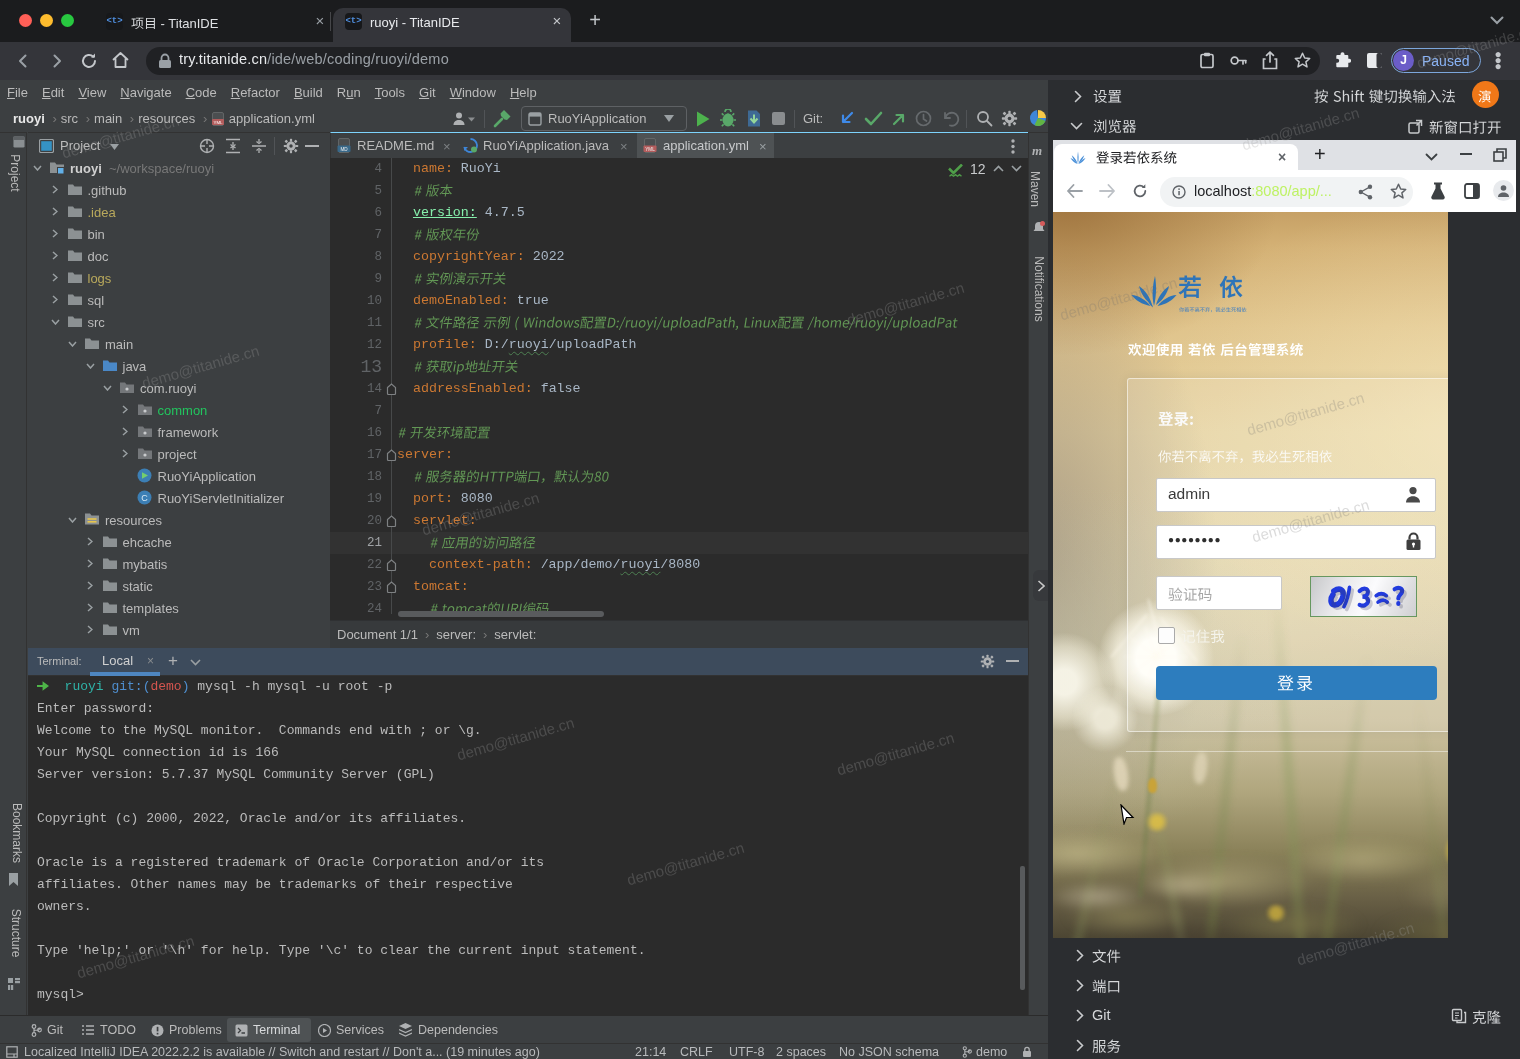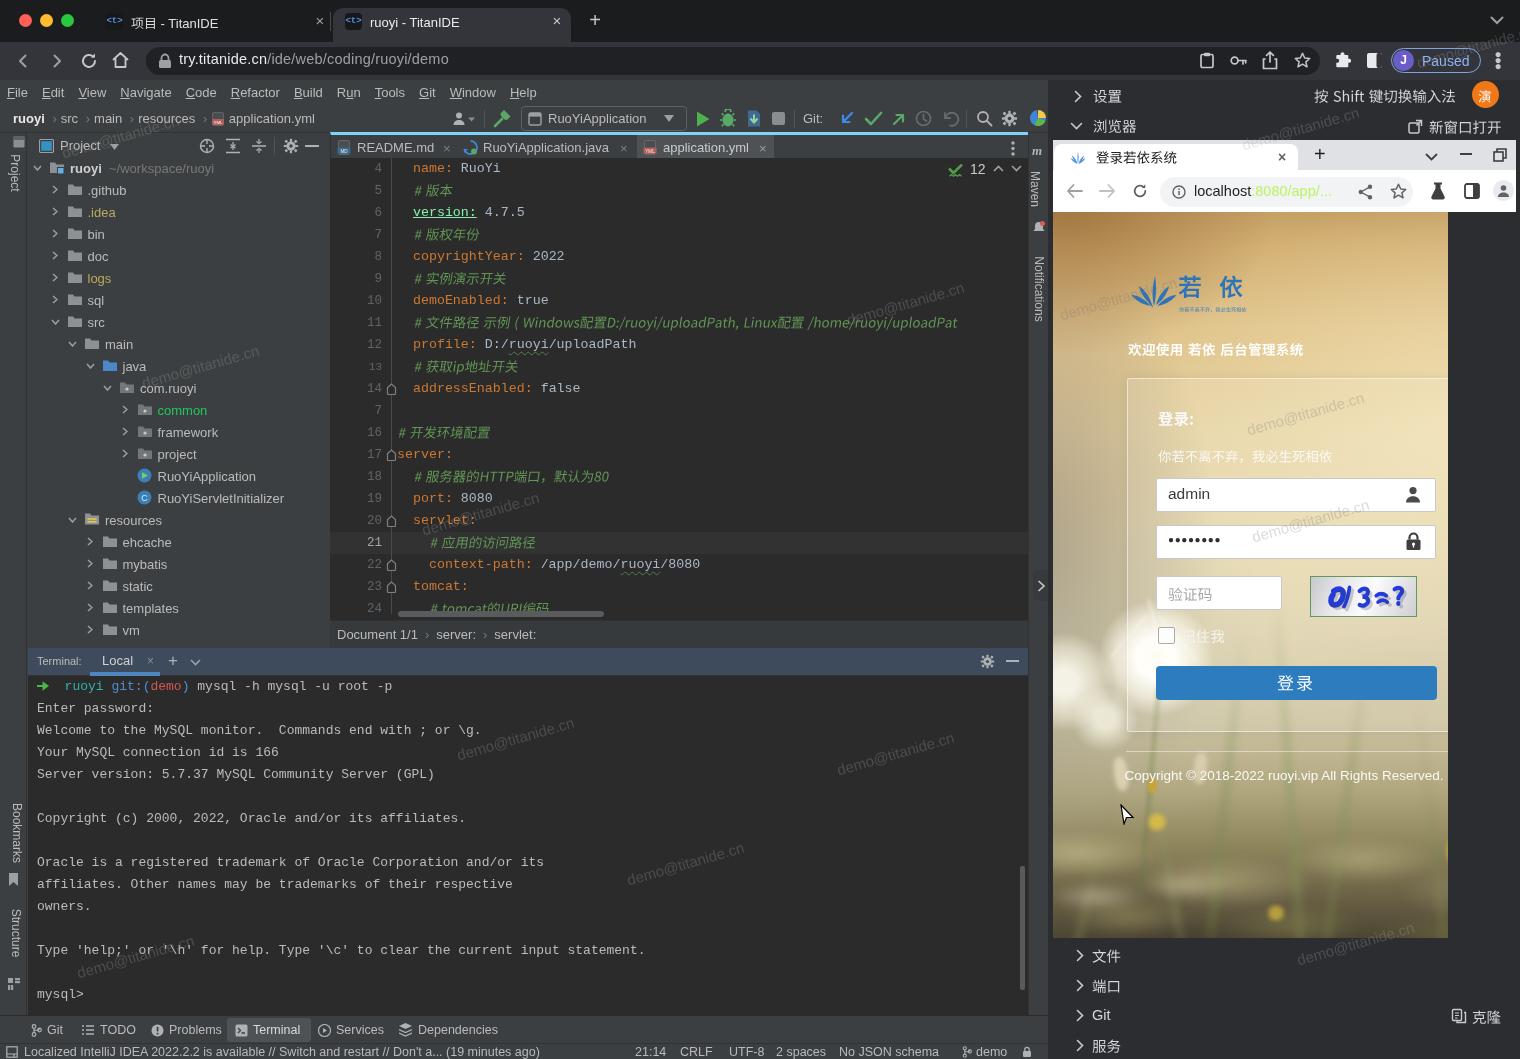--- a/index.html
+++ b/index.html
@@ -374,21 +374,21 @@
     </svg>
     <div class="abs" style="left:94.5px;top:440px;height:22px;line-height:22px;color:#bbbbbb;white-space:nowrap">templates</div>
     <svg class="abs" style="left:58.5px;top:467px" width="6" height="9" viewBox="0 0 6 9">
       <path d="M1 1l4 3.5L1 8" stroke="#9aa0a3" stroke-width="1.5" fill="none"></path>
     </svg>
     <svg class="abs" style="left:73.5px;top:465px" width="16" height="13" viewBox="0 0 16 13">
       <path d="M1 1.5h5l1.5 2H15v8.5H1z" fill="#8c9193"></path>
     </svg>
     <div class="abs" style="left:94.5px;top:462px;height:22px;line-height:22px;color:#bbbbbb;white-space:nowrap">vm</div>
   </div>
-<div class="abs" style="left:330px;top:132px;width:698px;height:26px;background:#3c3f41;border-top:3px solid #7dd3fc;border-left:1px solid #323232">
+<div class="abs" style="left:330px;top:132px;width:698px;height:26px;background:#3c3f41;border-top:1px solid #7dd3fc;border-left:1px solid #323232">
     <svg class="abs" style="left:6px;top:5px" width="14" height="15" viewBox="0 0 14 15">
       <rect x="1.5" y="0.5" width="11" height="14" rx="1.5" fill="#4b4e50" stroke="#6a6d6f" stroke-width="0.8"></rect>
       <rect x="0.5" y="7.5" width="13" height="6.5" rx="1" fill="#39698a"></rect>
       <text x="7" y="12.6" font-size="4.6" fill="#eee" text-anchor="middle" font-family="Liberation Sans">MD</text>
     </svg>
     <div class="abs" style="left:26px;top:0;height:26px;line-height:26px;font-size:13px;color:#bbb">README.md</div>
     <div class="abs" style="left:112px;top:6px;color:#7d8184;font-size:13px">×</div>
     <svg class="abs" style="left:132px;top:5px" width="15" height="15" viewBox="0 0 15 15">
       <path d="M7.5 1a6.5 6.5 0 1 1-6.3 8" stroke="#3e86d8" stroke-width="1.8" fill="none"></path>
       <path d="M1 13V9h4z" fill="#3e86d8"></path>
@@ -415,21 +415,21 @@
     <div class="abs" style="left:61px;top:0;width:1px;height:456px;background:#47494a"></div>
     <div class="abs mono" style="left:0;top:0px;width:52px;text-align:right;font-size:12.5px;line-height:22px;color:#606366">4</div>
     <div class="abs mono" style="left:0;top:22px;width:52px;text-align:right;font-size:12.5px;line-height:22px;color:#606366">5</div>
     <div class="abs mono" style="left:0;top:44px;width:52px;text-align:right;font-size:12.5px;line-height:22px;color:#606366">6</div>
     <div class="abs mono" style="left:0;top:66px;width:52px;text-align:right;font-size:12.5px;line-height:22px;color:#606366">7</div>
     <div class="abs mono" style="left:0;top:88px;width:52px;text-align:right;font-size:12.5px;line-height:22px;color:#606366">8</div>
     <div class="abs mono" style="left:0;top:110px;width:52px;text-align:right;font-size:12.5px;line-height:22px;color:#606366">9</div>
     <div class="abs mono" style="left:0;top:132px;width:52px;text-align:right;font-size:12.5px;line-height:22px;color:#606366">10</div>
     <div class="abs mono" style="left:0;top:154px;width:52px;text-align:right;font-size:12.5px;line-height:22px;color:#606366">11</div>
     <div class="abs mono" style="left:0;top:176px;width:52px;text-align:right;font-size:12.5px;line-height:22px;color:#606366">12</div>
-    <div class="abs mono" style="left:0;top:198px;width:52px;text-align:right;font-size:11px;line-height:22px;color:#606366">13</div>
+    <div class="abs mono" style="left:0;top:198px;width:52px;text-align:right;font-size:18px;line-height:22px;color:#606366">13</div>
     <div class="abs mono" style="left:0;top:220px;width:52px;text-align:right;font-size:12.5px;line-height:22px;color:#606366">14</div>
     <div class="abs mono" style="left:0;top:242px;width:52px;text-align:right;font-size:12.5px;line-height:22px;color:#606366">7</div>
     <div class="abs mono" style="left:0;top:264px;width:52px;text-align:right;font-size:12.5px;line-height:22px;color:#606366">16</div>
     <div class="abs mono" style="left:0;top:286px;width:52px;text-align:right;font-size:12.5px;line-height:22px;color:#606366">17</div>
     <div class="abs mono" style="left:0;top:308px;width:52px;text-align:right;font-size:12.5px;line-height:22px;color:#606366">18</div>
     <div class="abs mono" style="left:0;top:330px;width:52px;text-align:right;font-size:12.5px;line-height:22px;color:#606366">19</div>
     <div class="abs mono" style="left:0;top:352px;width:52px;text-align:right;font-size:12.5px;line-height:22px;color:#606366">20</div>
     <div class="abs mono" style="left:0;top:374px;width:52px;text-align:right;font-size:12.5px;line-height:22px;color:#a0a3a6">21</div>
     <div class="abs mono" style="left:0;top:396px;width:52px;text-align:right;font-size:12.5px;line-height:22px;color:#606366">22</div>
     <div class="abs mono" style="left:0;top:418px;width:52px;text-align:right;font-size:12.5px;line-height:22px;color:#606366">23</div>
@@ -999,21 +999,20 @@
           <path transform="translate(0.0,15.8) scale(0.01460,-0.01460)" d="M124.4 769 175.9 815.1Q203.6 792.3 233.7 764.4Q263.7 736.4 290.7 709.5Q317.8 682.7 334.9 661.1L280.1 607.5Q264.3 630.1 238.2 658Q212.1 686 182.1 715.4Q152.2 744.9 124.4 769ZM199.7 -59.9 186.2 11.6 207.9 43.3 384.5 163.2Q388 148.5 395.3 129.2Q402.5 109.9 408 98.3Q345.4 53.9 306.7 25.8Q267.9 -2.4 246.5 -18.3Q225 -34.3 215.2 -43.5Q205.5 -52.8 199.7 -59.9ZM46.2 525.6H258.8V453H46.2ZM199.7 -60.6Q196.1 -52.3 188.4 -41.5Q180.7 -30.8 172.6 -20.3Q164.5 -9.9 157.4 -4.1Q171.2 6.4 188.5 31.2Q205.8 56 205.8 92.9V525.6H280V37.2Q280 37.2 271.8 30Q263.6 22.9 251.8 11.5Q240 0.1 228.1 -13.2Q216.2 -26.5 207.9 -38.9Q199.7 -51.3 199.7 -60.6ZM470 441.7H857.6V369.9H470ZM438.1 441.7H514.9V56.5Q514.9 26.2 528.9 16.7Q542.8 7.3 591 7.3Q599.8 7.3 621.2 7.3Q642.7 7.3 670.5 7.3Q698.2 7.3 726.3 7.3Q754.4 7.3 777.4 7.3Q800.3 7.3 812 7.3Q843.1 7.3 858.6 19.5Q874.2 31.8 880.6 67.9Q887 104.1 889.4 174.8Q899.1 168.3 911.7 161.8Q924.3 155.3 937.8 150.5Q951.3 145.8 962.1 143.2Q956.6 62.2 943.2 16.5Q929.8 -29.1 900.4 -47.1Q871.1 -65.2 816.1 -65.2Q807.9 -65.2 784.7 -65.2Q761.5 -65.2 731.1 -65.2Q700.7 -65.2 670.1 -65.2Q639.4 -65.2 616.5 -65.2Q593.6 -65.2 586.4 -65.2Q530.3 -65.2 497.7 -55.1Q465.2 -45 451.6 -18.3Q438.1 8.3 438.1 56.7ZM419.1 769.8H891.3V318.1H816.3V695.4H419.1Z"></path>
           <path transform="translate(14.6,15.8) scale(0.01460,-0.01460)" d="M548 819.3 616.2 844.1Q642.1 806.1 667.2 760.3Q692.4 714.6 703.8 682L631.3 652.7Q620.7 686.2 597.1 733.3Q573.5 780.4 548 819.3ZM285.1 836.4 357.1 813.9Q324.5 729.5 280.6 646.4Q236.8 563.3 185.7 490.5Q134.6 417.7 79.8 361.5Q76.2 370.3 68.3 384.8Q60.4 399.2 52 414.2Q43.5 429.1 36 437.4Q86.1 486.3 132 550Q178 613.8 217.4 687.2Q256.8 760.7 285.1 836.4ZM178.5 578.6 252.9 653.7 254.2 652.1V-78.1H178.5ZM339.4 644.2H947.5V572.6H339.4ZM373.2 351.1H918.1V280H373.2ZM313.5 26H962.5V-45.5H313.5ZM604.7 619.6H680.2V-17H604.7Z"></path>
           <path transform="translate(29.2,15.8) scale(0.01460,-0.01460)" d="M703.8 774.3 760.9 813.6Q790 789.1 820.8 758.9Q851.7 728.7 878.7 699.1Q905.8 669.6 922.2 646.2L860.7 602.4Q846.1 626.4 820.1 656.6Q794.1 686.9 763.8 717.7Q733.4 748.5 703.8 774.3ZM55.8 544.1H946.2V472.9H55.8ZM40.9 251Q100 262 179.3 278.1Q258.6 294.2 347.5 312.8Q436.4 331.3 524 350.2L529.7 282.9Q447.9 263.8 364.4 244.4Q280.8 224.9 203.5 207.3Q126.2 189.8 62.7 175.3ZM270.2 738.3H345.2V16.9Q345.2 -19.8 335.5 -38.7Q325.7 -57.5 301.5 -66.6Q277.8 -75.7 236.6 -78.4Q195.4 -81.2 133.2 -80.6Q131.4 -70 127.1 -56.6Q122.7 -43.2 117.1 -29.2Q111.5 -15.2 106 -4.9Q153.5 -6.3 193.7 -6.5Q233.8 -6.7 246.8 -5.7Q260.2 -5.1 265.2 -0.3Q270.2 4.5 270.2 17.1ZM460 828.2 513.5 765.2Q455.5 745.2 383 728.4Q310.4 711.5 233.6 697.8Q156.7 684.1 84.5 674Q82.4 687.2 75.7 705.5Q69 723.8 61.8 736.8Q132.2 747.7 206.1 762.1Q279.9 776.6 346.2 793.6Q412.5 810.6 460 828.2ZM560.4 831.8H638.6Q638.1 694.5 648.6 569.1Q659.2 443.7 679.1 338.6Q698.9 233.5 726.5 155.7Q754 78 786.8 35.4Q819.7 -7.1 856.3 -7.1Q877.3 -7.1 887.4 34.7Q897.5 76.4 901.5 173Q913.6 160.8 931.8 149.2Q950.1 137.6 965.3 131.7Q958.5 49.2 945.7 2.3Q933 -44.7 910 -63.9Q887.1 -83.1 849.3 -83.1Q800.5 -83.1 760.4 -48.8Q720.2 -14.5 688.4 48Q656.6 110.5 633.2 195.4Q609.8 280.4 593.9 382.8Q578.1 485.1 570.1 598.9Q562.1 712.8 560.4 831.8ZM831.8 426.8 898.2 398.6Q849.5 307.1 780.2 224.6Q710.9 142.2 627.2 74.3Q543.5 6.4 451.1 -42.2Q442.4 -28.6 427.9 -11.8Q413.4 5 399.2 17.2Q488.7 60.3 570.7 123.9Q652.8 187.5 720 265.1Q787.2 342.8 831.8 426.8Z"></path>
         </svg></div>
       <div class="abs" style="left:108px;top:454px;width:281px;height:34px;background:#2d7dbe;border-radius:4px"></div>
       <div class="abs" style="left:229px;top:459px"><svg width="38" height="24" style="overflow:visible" fill="#ffffff">
           <path transform="translate(0.0,18.4) scale(0.01700,-0.01700)" d="M321.6 561.1H681.7V496.6H321.6ZM59.8 8.8H941.3V-56.5H59.8ZM101.4 801.9H417.5V739H101.4ZM397.7 801.9H410.9L424.5 805.5L474.3 780Q446.7 707.3 403.1 644.1Q359.5 580.8 305.4 528.2Q251.4 475.7 191.8 434.8Q132.2 394 72.3 365.3Q67.6 374 59.4 384.2Q51.2 394.4 42.5 404.8Q33.7 415.1 26 422Q81.8 445.4 137.6 482.9Q193.3 520.4 243.9 568.5Q294.4 616.5 334.4 671.8Q374.4 727.2 397.7 787.3ZM567 837.6Q605.5 751.1 667.1 672.7Q728.7 594.2 807 533.2Q885.3 472.1 972.8 437.3Q964.1 430 954.3 419Q944.4 408 935.7 396.1Q926.9 384.2 920.8 374.3Q830.7 415.4 751.3 482.2Q671.8 549 608.3 634.2Q544.9 719.4 501.6 816.3ZM101.7 656.5 142.5 698.1Q169.2 683.4 196.7 664.1Q224.2 644.7 248.2 624.5Q272.1 604.3 286 586L243.6 540.1Q229.6 557.8 206 578.7Q182.4 599.5 155.1 620Q127.8 640.5 101.7 656.5ZM767.2 831.6 824.9 791.2Q785.6 754.7 738.1 717.7Q690.5 680.6 651.1 653.9L605.3 689.8Q630.8 708.7 660.8 733.3Q690.9 757.9 719.1 783.9Q747.3 810 767.2 831.6ZM879.6 713.8 935.6 673.9Q896.2 636.9 846.7 599.1Q797.2 561.2 755.7 535.4L709.6 571.3Q736.8 589.9 768.2 614.3Q799.7 638.8 829.3 665.1Q859 691.4 879.6 713.8ZM283.3 352.4V226.2H700V352.4ZM208.3 414.5H779.6V164H208.3ZM279.4 134.3 347 156.4Q366.6 127.1 383.6 91.8Q400.6 56.6 408 30.7L336.9 5.7Q330.4 31.6 314.4 68.1Q298.3 104.6 279.4 134.3ZM651.4 157.8 724 138.3Q703 96 680.1 52.8Q657.1 9.5 636.8 -21.2L572.2 -2.8Q586.1 19.1 600.9 47.3Q615.7 75.6 629.2 104.8Q642.7 134 651.4 157.8Z"></path>
           <path transform="translate(19.0,18.4) scale(0.01700,-0.01700)" d="M66.5 461.6H940.1V394.8H66.5ZM460.9 427.4H537.3V1.2Q537.3 -30.7 528.1 -46.8Q519 -63 495 -70.9Q472 -78.4 432.8 -80.3Q393.7 -82.3 335.3 -81.7Q332.3 -67.3 324.4 -48.5Q316.5 -29.7 309.2 -15.6Q338.8 -16.6 365.6 -17.3Q392.5 -18 412.5 -17.5Q432.5 -17 440.1 -17Q452.1 -16.4 456.5 -12.1Q460.9 -7.8 460.9 2.2ZM528.5 384.6Q565.1 299.2 626.4 227.3Q687.8 155.5 771 103.7Q854.1 51.9 953.3 24.7Q945.3 17 935.6 5.8Q926 -5.4 917.6 -17.7Q909.2 -30 903.7 -40.3Q802.1 -7.9 718.6 50.2Q635 108.2 571.8 188.4Q508.5 268.6 468 366.4ZM809.6 370.2 873.6 323.4Q840.3 294.8 801.3 264.9Q762.3 235.1 723.6 208.7Q684.8 182.2 651 161.8L600 204Q633.4 225.2 671.9 253.6Q710.3 282 746.8 312.9Q783.4 343.9 809.6 370.2ZM134.1 317.4 184.7 363.1Q216.5 346.2 251.7 324.1Q286.9 302 318.3 279.6Q349.7 257.1 369.5 237.5L316.5 185.5Q297.9 205.1 267.2 228.7Q236.5 252.3 201.7 275.7Q166.9 299.2 134.1 317.4ZM68 54.3Q119.4 73.8 188.2 101Q257 128.3 333.5 159.2Q410.1 190.1 486.1 221.6L501.1 158Q433.2 128.1 363.3 97.2Q293.5 66.3 228.4 38.4Q163.4 10.6 108.4 -12.6ZM164.2 622.6H763.2V554H164.2ZM741.5 784.4H749.5L763.3 787.6L822.2 784Q821.6 730.2 818.4 667Q815.2 603.9 810.6 540.8Q806 477.7 800.8 422.6L723.5 426.3Q726.8 468.1 730 515.9Q733.2 563.8 735.5 612.1Q737.8 660.4 739.3 702.4Q740.8 744.5 741.5 774.5ZM134.1 784.4H762.7V714.6H134.1Z"></path>
         </svg></div>
       <div class="abs" style="left:78px;top:539px;width:330px;height:1px;background:rgba(255,255,255,0.45)"></div>
-      <div class="abs" style="left:0px;top:556px;width:472px;text-align:center;font-size:13.5px;color:rgba(255,255,255,0.92)">Copyright © 2018-2022 ruoyi.vip All Rights Reserved.</div>
       <svg class="abs" style="left:72px;top:592px" width="15" height="21" viewBox="0 0 15 21">
         <path d="M1 1l12 12.5H6.5L4 20z" fill="#fff" stroke="#000" stroke-width="1.2"></path>
       </svg>
     </div>
     <div class="abs" style="left:0;top:60px;width:5px;height:798px;background:#2b2d30"></div>
     <svg class="abs" style="left:28px;top:869px" width="8" height="13" viewBox="0 0 8 13">
       <path d="M1.5 1.5 6.5 6.5 1.5 11.5" stroke="#c8cacc" stroke-width="1.6" fill="none" stroke-linecap="round"></path>
     </svg>
     <div class="abs" style="left:44px;top:866px"><svg width="29" height="20" style="overflow:visible" fill="#d6d8da">
         <path transform="translate(0.0,15.7) scale(0.01450,-0.01450)" d="M724.8 629.7 802 607.4Q738.6 425.8 639.8 293.9Q541.1 162.1 403.1 71.6Q265.2 -18.8 83.2 -77.5Q78.9 -68.7 70.7 -55.4Q62.5 -42.1 53.2 -28.8Q44 -15.5 36.1 -7Q214.9 44.6 348.4 128.2Q481.8 211.9 574.9 335.5Q667.9 459 724.8 629.7ZM270.1 625.6Q327 470.8 423.9 344.7Q520.7 218.6 656.7 129.4Q792.7 40.2 967.1 -3.7Q959 -11.7 949.2 -24.4Q939.3 -37 930.4 -49.6Q921.6 -62.3 915.4 -73.2Q736.2 -23.6 598.9 70.8Q461.6 165.2 363.1 299.9Q264.6 434.7 201 603.5ZM50.1 663.6H954.2V590.5H50.1ZM423.1 823.2 501 846.7Q524.3 811 546.7 767.6Q569.2 724.2 579.9 692.8L497.4 666.2Q488.2 697.2 466.9 741.7Q445.6 786.2 423.1 823.2Z"></path>

